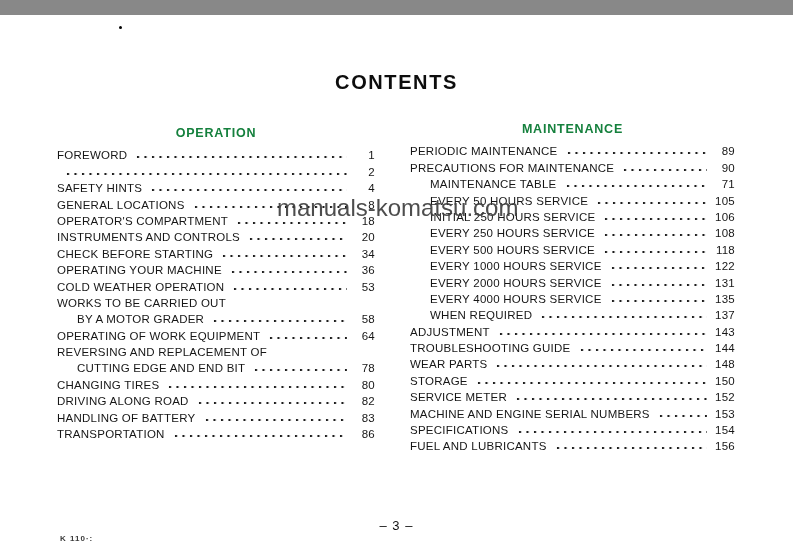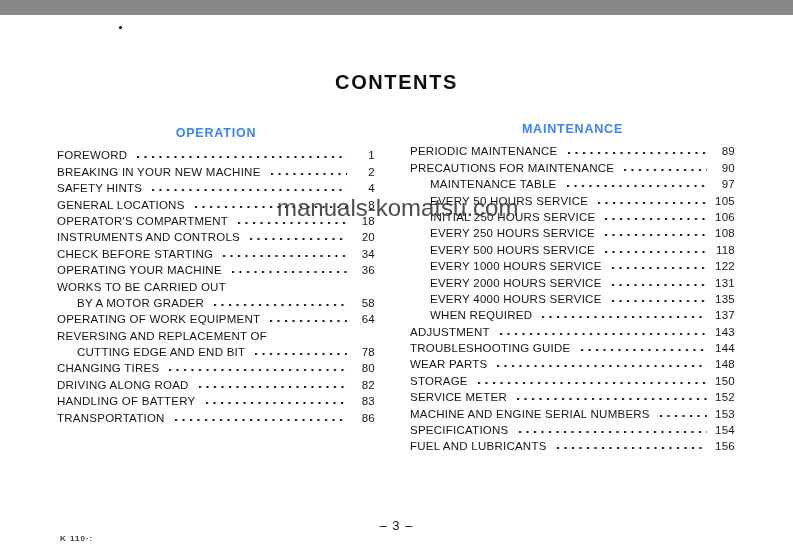--- a/index.html
+++ b/index.html
@@ -21,21 +21,21 @@
     text-align:center;
     font-size:20px; font-weight:bold; letter-spacing:1.6px;
     color:#0d0d0d;
   }
   .col { position:absolute; }
   .col-left  { left:57px;  width:318px; top:111px; }
   .col-right { left:410px; width:325px; top:107px; }
   .col-header {
     text-align:center; font-weight:bold;
     font-size:12.5px; letter-spacing:0.8px;
-    margin-bottom:5px; color:#3b82f6;
+    margin-bottom:5px; color:#15803d;
   }
   .toc-row {
     display:flex; align-items:flex-end;
     height:16.4px;
     font-size:11.5px; letter-spacing:0.25px;
     white-space:nowrap;
   }
   .toc-row.indent { padding-left:20px; }
   .toc-label { flex:0 0 auto; }
   .leader {
@@ -74,21 +74,20 @@
 
   <div class="col col-left">
     <div class="col-header">OPERATION</div>
     <div>
         <div class="toc-row">
           <span class="toc-label">FOREWORD</span>
           <span class="leader"></span>
           <span class="toc-page">1</span>
         </div>
         <div class="toc-row">
-          <span class="toc-label">BREAKING IN YOUR NEW MACHINE</span>
           <span class="leader"></span>
           <span class="toc-page">2</span>
         </div>
         <div class="toc-row">
           <span class="toc-label">SAFETY HINTS</span>
           <span class="leader"></span>
           <span class="toc-page">4</span>
         </div>
         <div class="toc-row">
           <span class="toc-label">GENERAL LOCATIONS</span>
@@ -107,20 +106,25 @@
         </div>
         <div class="toc-row">
           <span class="toc-label">CHECK BEFORE STARTING</span>
           <span class="leader"></span>
           <span class="toc-page">34</span>
         </div>
         <div class="toc-row">
           <span class="toc-label">OPERATING YOUR MACHINE</span>
           <span class="leader"></span>
           <span class="toc-page">36</span>
+        </div>
+        <div class="toc-row">
+          <span class="toc-label">COLD WEATHER OPERATION</span>
+          <span class="leader"></span>
+          <span class="toc-page">53</span>
         </div>
         <div class="toc-row">
           <span class="toc-label">WORKS TO BE CARRIED OUT</span>
         </div>
         <div class="toc-row indent">
           <span class="toc-label">BY A MOTOR GRADER</span>
           <span class="leader"></span>
           <span class="toc-page">58</span>
         </div>
         <div class="toc-row">
@@ -168,21 +172,21 @@
           <span class="toc-page">89</span>
         </div>
         <div class="toc-row">
           <span class="toc-label">PRECAUTIONS FOR MAINTENANCE</span>
           <span class="leader"></span>
           <span class="toc-page">90</span>
         </div>
         <div class="toc-row indent">
           <span class="toc-label">MAINTENANCE TABLE</span>
           <span class="leader"></span>
-          <span class="toc-page">97</span>
+          <span class="toc-page">71</span>
         </div>
         <div class="toc-row indent">
           <span class="toc-label">EVERY 50 HOURS SERVICE</span>
           <span class="leader"></span>
           <span class="toc-page">105</span>
         </div>
         <div class="toc-row indent">
           <span class="toc-label">INITIAL 250 HOURS SERVICE</span>
           <span class="leader"></span>
           <span class="toc-page">106</span>

